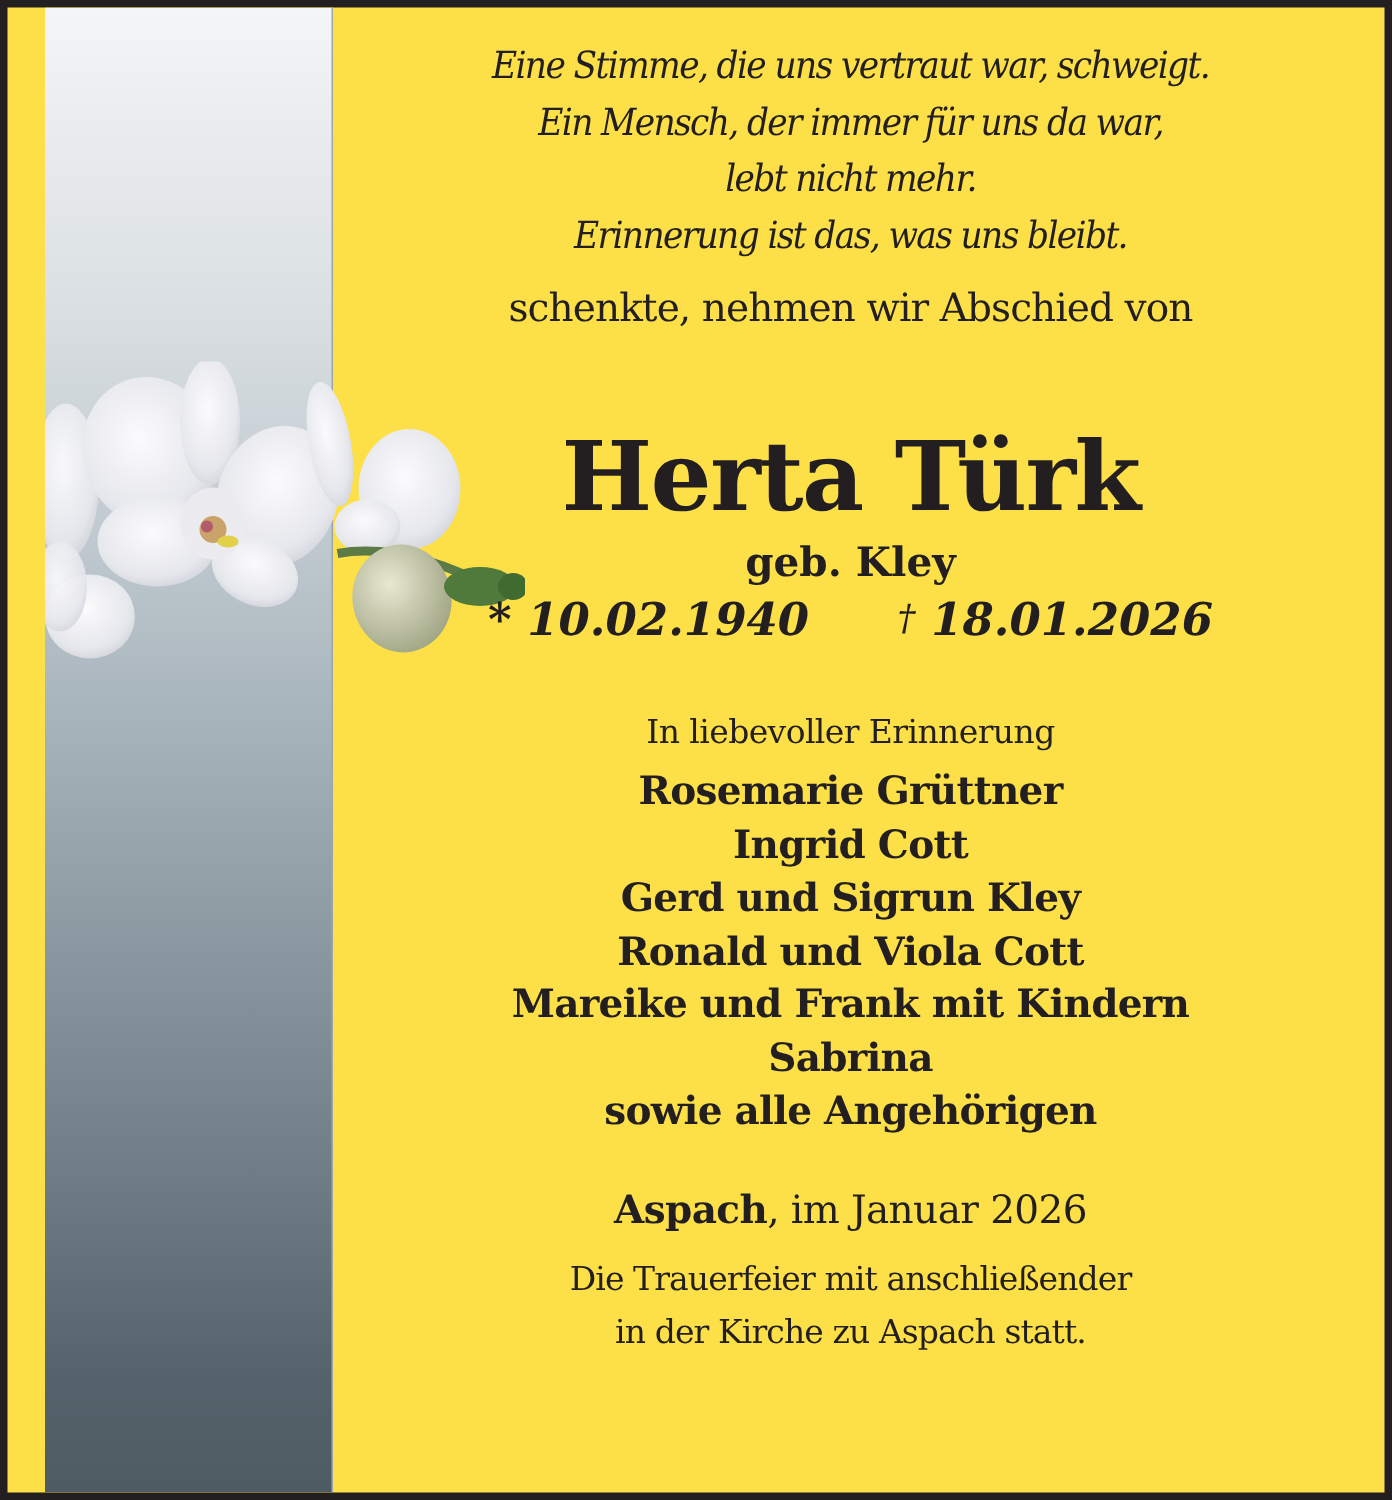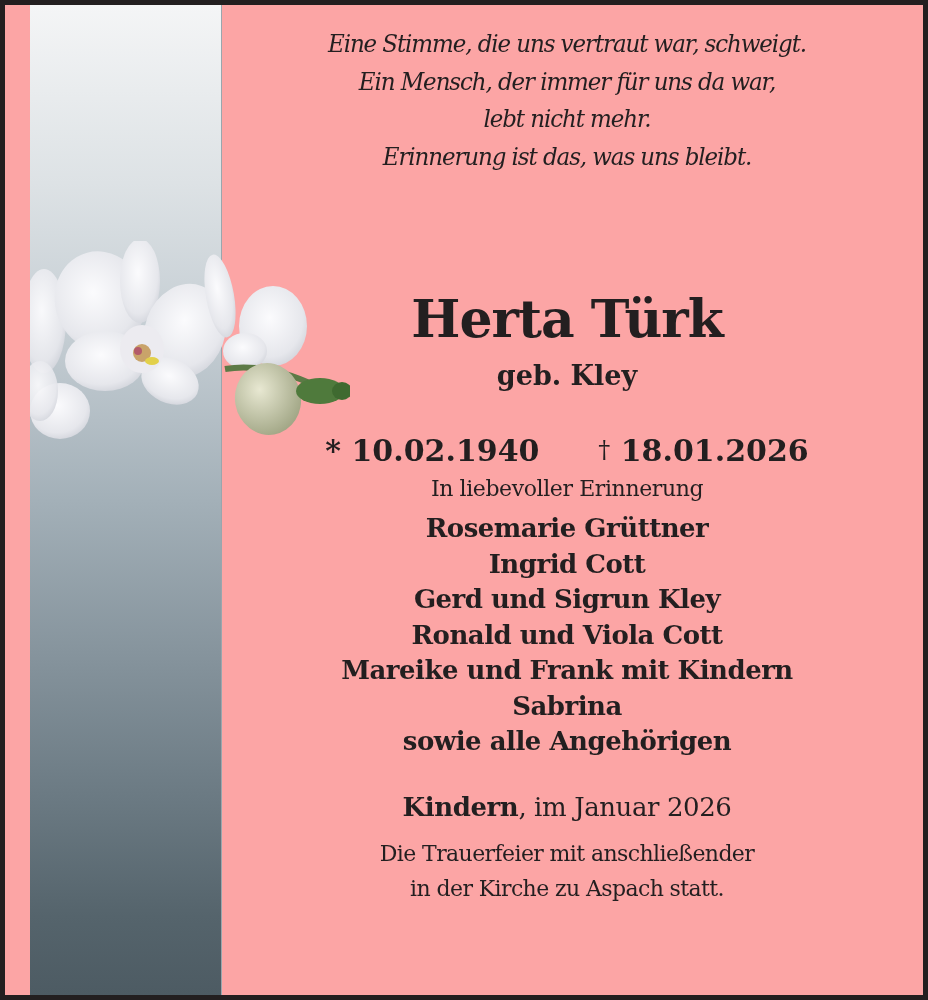--- a/index.html
+++ b/index.html
@@ -4,21 +4,21 @@
 <style>
   html, body { margin: 0; padding: 0; }
   body {
     width: 928px; height: 1000px; background: #231f20;
     position: relative; overflow: hidden;
     font-family: "DejaVu Serif", "Liberation Serif", serif;
     color: #231f20;
   }
   .card {
     position: absolute; left: 5px; top: 5px; width: 918px; height: 990px;
-    background: #fca5a5; overflow: hidden;
+    background: #fde047; overflow: hidden;
   }
   .band {
     position: absolute; left: 25px; top: 0; width: 192px; height: 990px;
     background: linear-gradient(to bottom, #f4f5f6 0%, #dde2e5 18%, #c3ccd2 34%, #a3b0b8 50%, #85939c 66%, #6b7a83 80%, #55646c 92%, #4d5b63 100%);
   }
   .band-edge {
     position: absolute; left: 216px; top: 0; width: 1px; height: 990px; background: #9aa6ad;
   }
   .orchid {
     position: absolute; left: 25px; top: 236px; width: 320px; height: 200px;
@@ -26,23 +26,23 @@
   .col {
     position: absolute; left: 262px; width: 600px; text-align: center;
   }
   .poem {
     top: 20px; font-family: "DejaVu Serif", serif; font-style: italic;
     font-size: 25px; line-height: 37.5px; letter-spacing: -1.2px;
     transform: scaleX(0.92); transform-origin: center top;
   }
   .poem div { white-space: nowrap; }
   .intro { top: 184px; font-size: 26px; line-height: 35px; letter-spacing: -0.6px; }
-  .name { top: 276px; font-size: 52px; font-weight: bold; line-height: 76px; letter-spacing: -1px; }
+  .name { top: 276px; font-size: 64px; font-weight: bold; line-height: 76px; letter-spacing: -1px; }
   .maiden { top: 354px; font-size: 27px; font-weight: bold; line-height: 34px; }
-  .dates { top: 417px; font-size: 30px; font-weight: bold; line-height: 56px; }
+  .dates { top: 390px; font-size: 30px; font-weight: bold; line-height: 34px; font-style: italic; }
   .dates .gap { display: inline-block; width: 38px; }
   .memory { top: 466px; font-size: 22px; line-height: 36px; letter-spacing: -0.4px; }
   .mourners { top: 506px; font-size: 26px; font-weight: bold; line-height: 35.5px; letter-spacing: -0.5px; }
   .mourners div { white-space: nowrap; }
   .place { top: 784px; font-size: 26px; line-height: 36px; letter-spacing: -0.4px; }
   .place b { font-weight: bold; }
   .ceremony { top: 832px; font-size: 22px; line-height: 34.5px; letter-spacing: -0.6px; }
   .ceremony div { white-space: nowrap; }
 </style>
 </head>
@@ -90,20 +90,21 @@
   </svg>
 
   <div class="col poem">
     <div>Eine Stimme, die uns vertraut war, schweigt.</div>
     <div>Ein Mensch, der immer für uns da war,</div>
     <div>lebt nicht mehr.</div>
     <div>Erinnerung ist das, was uns bleibt.</div>
   </div>
 
   <div class="col intro">
+    <div>schenkte, nehmen wir Abschied von</div>
   </div>
 
   <div class="col name">Herta Türk</div>
   <div class="col maiden">geb. Kley</div>
 
   <div class="col dates">
     <span>*</span>
     <span>10.02.1940</span>
     <span class="gap"></span>
     <span style="font-weight:normal;font-size:24px;vertical-align:3px;">†</span>
@@ -116,20 +117,20 @@
     <div>Rosemarie Grüttner</div>
     <div>Ingrid Cott</div>
     <div>Gerd und Sigrun Kley</div>
     <div>Ronald und Viola Cott</div>
     <div>Mareike und Frank mit Kindern</div>
     <div>Sabrina</div>
     <div>sowie alle Angehörigen</div>
   </div>
 
   <div class="col place">
-    <b>Kindern</b><span>, im Januar 2026</span>
+    <b>Aspach</b><span>, im Januar 2026</span>
   </div>
 
   <div class="col ceremony">
     <div>Die Trauerfeier mit anschließender</div>
     <div>in der Kirche zu Aspach statt.</div>
   </div>
 </div>
 
 </body></html>

